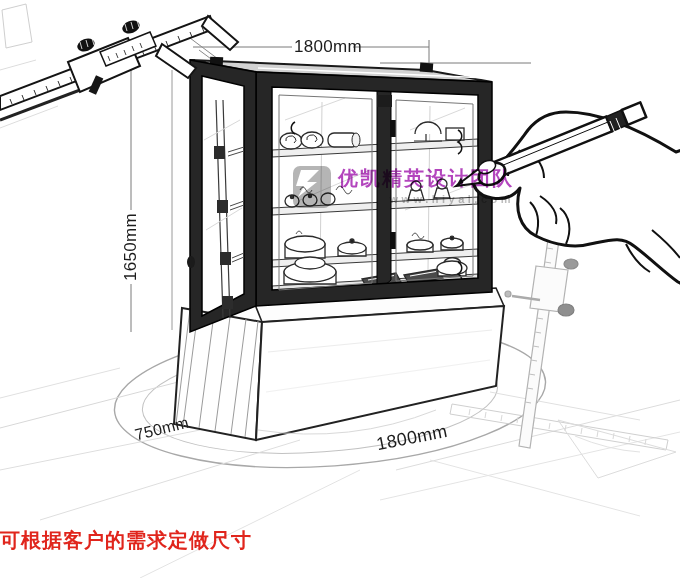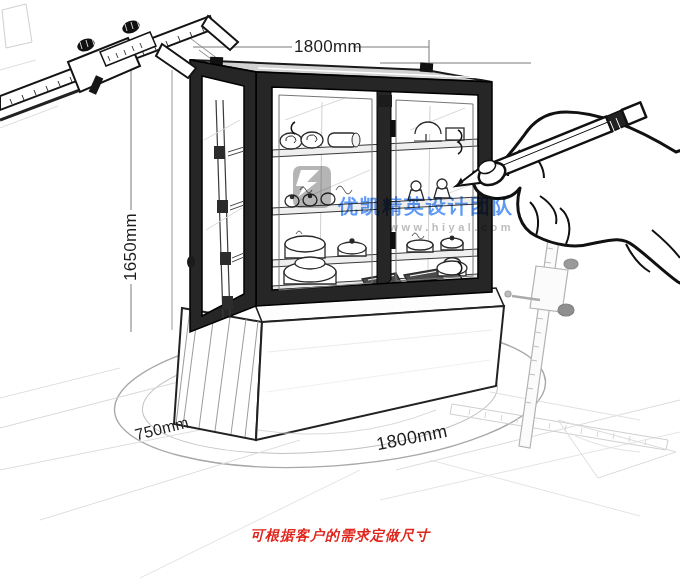--- a/index.html
+++ b/index.html
@@ -10,24 +10,24 @@
        white-space:nowrap;transform-origin:center;}
   .dim-top{left:294px;top:37px;}
   .dim-left{left:131px;top:247px;transform:translate(-50%,-50%) rotate(-90deg);}
   .dim-depth{left:162px;top:429px;font-size:16px;transform:translate(-50%,-50%) rotate(-14deg);}
   .dim-bottom{left:412px;top:438px;font-size:18px;transform:translate(-50%,-50%) rotate(-11deg);}
   .watermark{position:absolute;left:293px;top:166px;display:flex;align-items:flex-start;gap:7px;
              opacity:.82;mix-blend-mode:multiply;pointer-events:none;}
   .wm-logo{width:38px;height:42px;border-radius:7px;background:#a5a5a5;flex:0 0 auto;
            display:flex;align-items:center;justify-content:center;}
   .wm-col{display:flex;flex-direction:column;}
-  .wm-brand{color:#3b82f6;font-size:20px;font-weight:bold;letter-spacing:2px;line-height:24px;margin-top:28px;}
+  .wm-brand{color:#a21caf;font-size:20px;font-weight:bold;letter-spacing:2px;line-height:24px;}
   .wm-url{color:#aeaeae;font-size:11px;font-weight:bold;letter-spacing:3.5px;margin-top:3px;text-align:right;}
-  .caption{position:absolute;left:0;right:0;top:527px;text-align:center;color:#e0251c;
-           font-size:14px;font-weight:bold;letter-spacing:1px;font-style:italic;}
+  .caption{position:absolute;left:0;right:0;top:527px;text-align:left;color:#e0251c;
+           font-size:20px;font-weight:bold;letter-spacing:1px;}
 </style>
 </head>
 <body>
 
 <div class="stage">
 
 <svg width="680" height="578" viewBox="0 0 680 578">
 
   <g fill="none">
     <ellipse cx="330" cy="396" rx="216" ry="70" stroke="#a8a8a8" stroke-width="1.4" transform="rotate(-4 330 396)"></ellipse>

